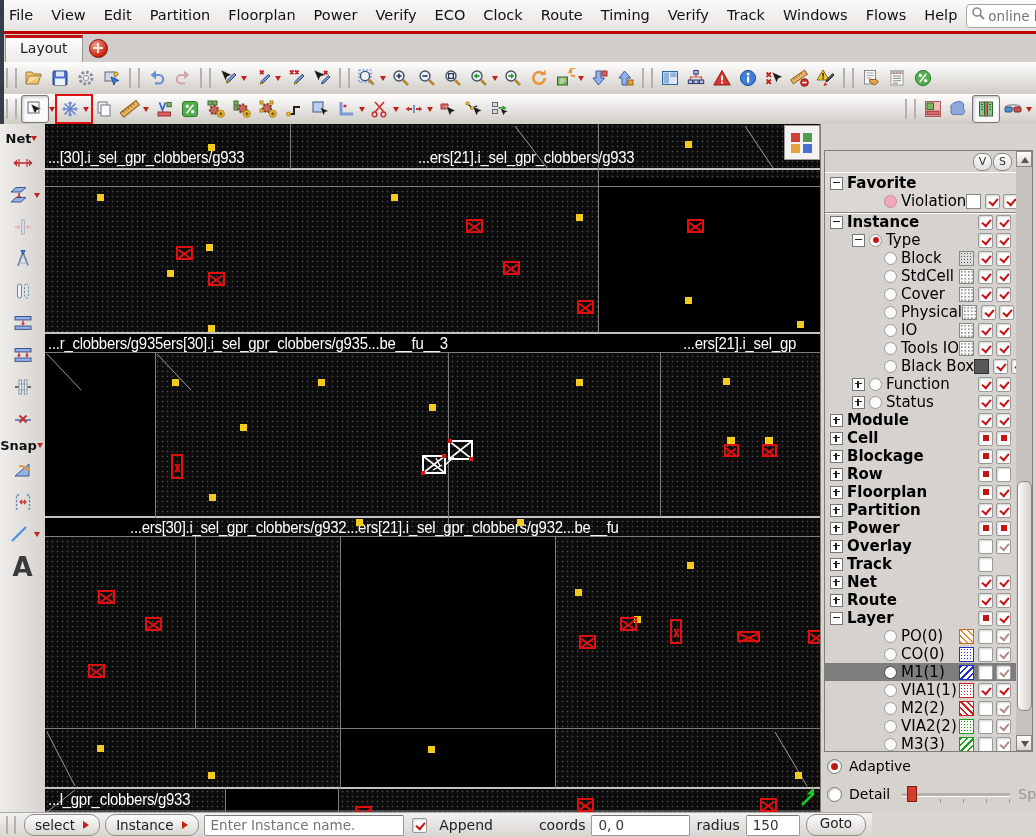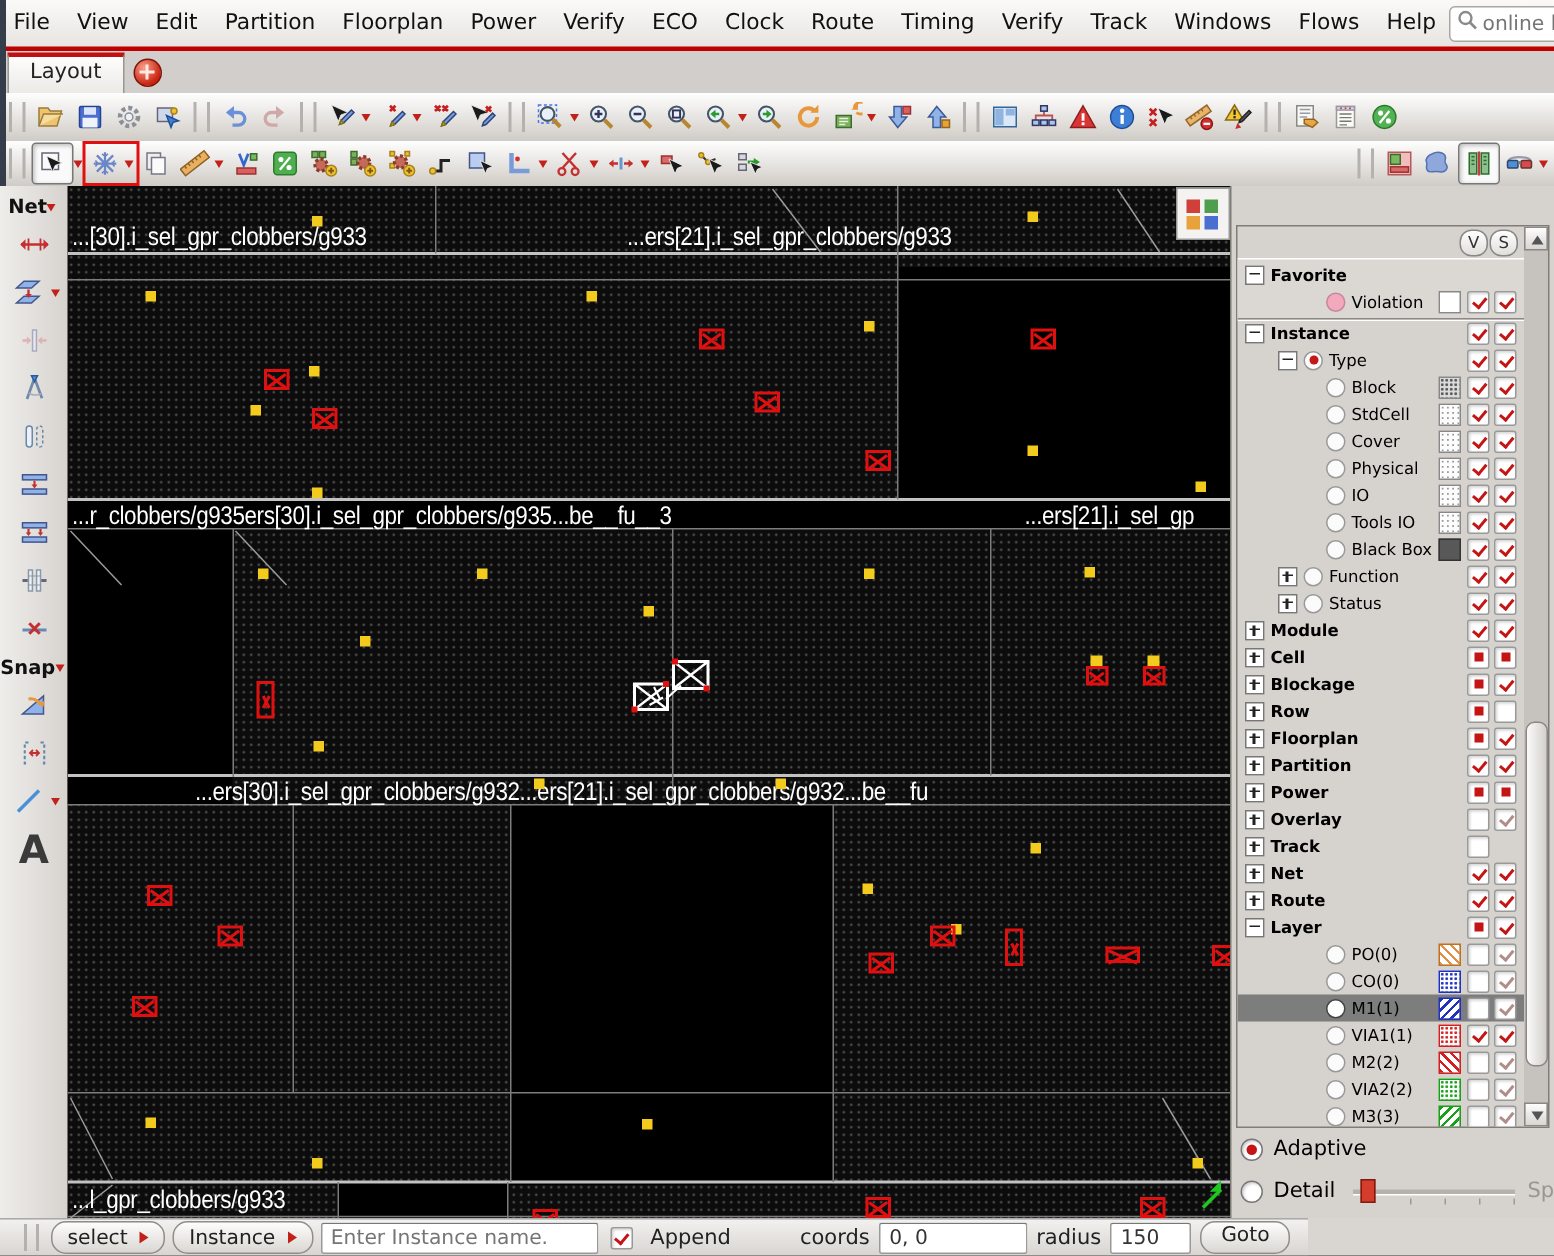--- a/index.html
+++ b/index.html
@@ -66,21 +66,21 @@
   .trow{display:flex;align-items:center;height:18px;padding:0 2px 0 0;}
   .trow.sel-true{background:#7d7d7d;}
   .ind{flex:none;} .ind-0{width:5px;} .ind-1{width:27px;} .ind-2{width:59px;}
   .exp{flex:none;width:11px;height:11px;border:1px solid #777;background:#fff;position:relative;margin-right:4px;}
   .exp::before{content:"";position:absolute;left:2px;right:2px;top:4px;height:1.5px;background:#222;}
   .exp-plus::after{content:"";position:absolute;top:2px;bottom:2px;left:4px;width:1.5px;background:#222;}
   .bul{flex:none;width:11px;height:11px;border-radius:50%;border:1px solid #96a;background:#fbfbfb;margin-right:4px;position:relative;border-color:#999;}
   .bul-radiosel::before{content:"";position:absolute;inset:2.5px;border-radius:50%;background:#c41818;}
   .bul-radiowhite{background:#fff;border-color:#444;}
   .bul-pink{background:#f2a9bd;border-color:#c787a0;}
-  .tlabel{font-size:11px;color:#000;white-space:nowrap;}
+  .tlabel{font-size:15px;color:#000;white-space:nowrap;}
   .w-true{font-weight:bold;}
   .tspacer{flex:1;}
   .sw{flex:none;width:15px;height:15px;border:1px solid #888;margin-right:4px;background:#fff;box-sizing:border-box;}
   .sw-none{visibility:hidden;}
   .sw-white{background:#fff;}
   .sw-dark{background:#585858;border-color:#333;}
   .sw-stipgray{background-color:#dcdcdc;background-image:radial-gradient(#555 0.8px,transparent 1px);background-size:3px 3px;}
   .sw-stiplight{background-color:#fcfcfc;background-image:radial-gradient(#999 0.7px,transparent 0.9px);background-size:3.5px 3.5px;}
   .sw-hatchorange{border-color:#c07020;background:repeating-linear-gradient(45deg,#e09040 0 1.5px,#fff 1.5px 4.5px);}
   .sw-stipblue{border-color:#2030c0;background-color:#fff;background-image:radial-gradient(#2030c0 0.8px,transparent 1px);background-size:3px 3px;}
@@ -107,21 +107,21 @@
   .radio{width:13px;height:13px;border-radius:50%;border:1px solid #777;background:#fff;position:relative;margin-right:7px;flex:none;box-shadow:inset 1px 1px 2px rgba(0,0,0,.2);}
   .radio-on::before{content:"";position:absolute;inset:3px;background:#c41414;border-radius:50%;}
   .rlabel{font-size:14px;color:#000000;}
   #slider{position:relative;width:108px;height:18px;margin-left:12px;}
   #strack{position:absolute;left:0;right:0;top:8px;height:3px;background:#b5b2ae;box-shadow:0 1px 0 #fff;}
   #shandle{position:absolute;left:5px;top:1px;width:8px;height:14px;background:#d43c2c;border:1px solid #7c1c10;}
   #sticks{position:absolute;left:38px;right:0;top:14px;height:4px;display:flex;justify-content:space-between;}
   #sticks i{width:1px;height:4px;background:#999;}
   #speedlbl{font-size:14px;color:#9a9792;margin-left:8px;}
   
-  #statusbar{left:0;top:812px;width:872px;height:25px;background:linear-gradient(#f2f1ef,#d8d5d1);display:flex;align-items:center;border-top:1px solid #aaa;box-sizing:border-box;padding:0 16px;}
+  #statusbar{left:0;top:812px;width:872px;height:25px;background:linear-gradient(#f2f1ef,#d8d5d1);display:flex;align-items:center;border-top:1px solid #aaa;box-sizing:border-box;padding:0 6px;}
   .sbtn{height:20px;display:flex;align-items:center;gap:8px;padding:0 10px;border:1px solid #918e8a;border-radius:10px;background:linear-gradient(#fdfdfc,#dad7d3);font-size:13.5px;color:#222;margin-right:5px;}
   .rtri{width:0;height:0;border-top:4px solid transparent;border-bottom:4px solid transparent;border-left:6px solid #c22018;}
   .sinput{height:19px;border:1px solid #999;border-top-color:#777;border-radius:2px;background:#fff;font-size:13.5px;color:#333;padding:0 6px;font-family:"DejaVu Sans",sans-serif;outline:none;}
   #inst-input{flex:1;margin-right:8px;}
   .slabel{font-size:14px;color:#222;margin:0 6px;}
   #goto-btn{height:20px;padding:0 13px;border:1px solid #918e8a;border-radius:10px;background:linear-gradient(#fdfdfc,#dad7d3);font-size:13.5px;color:#222;margin-left:6px;}
   .sgrip{width:6px;height:18px;border-left:2px solid #b5b2ae;border-right:2px solid #b5b2ae;margin-right:8px;flex:none;}
 </style>
 </head>
 <body>

